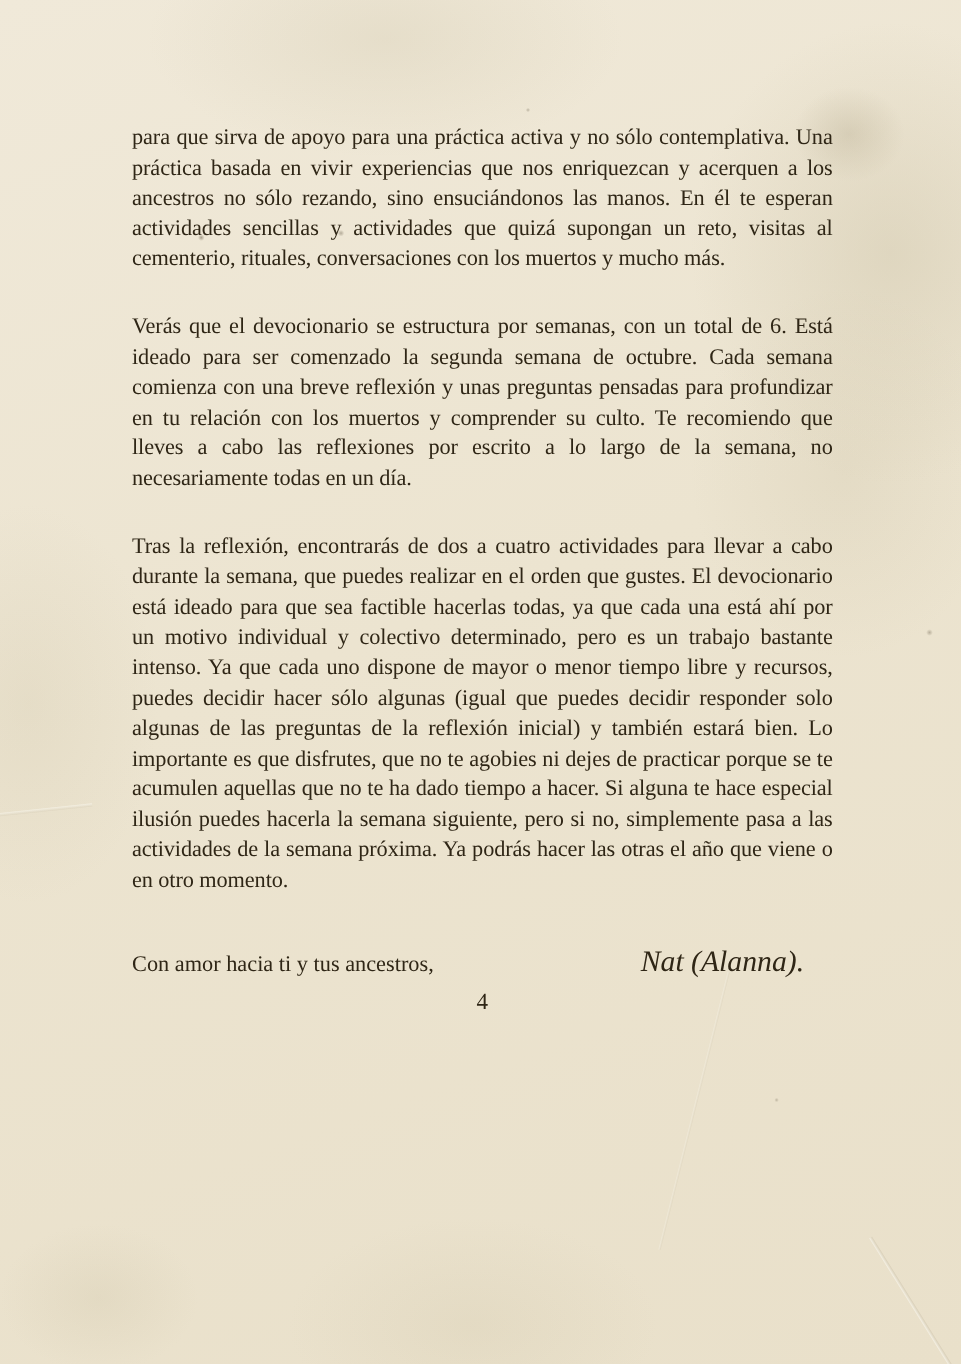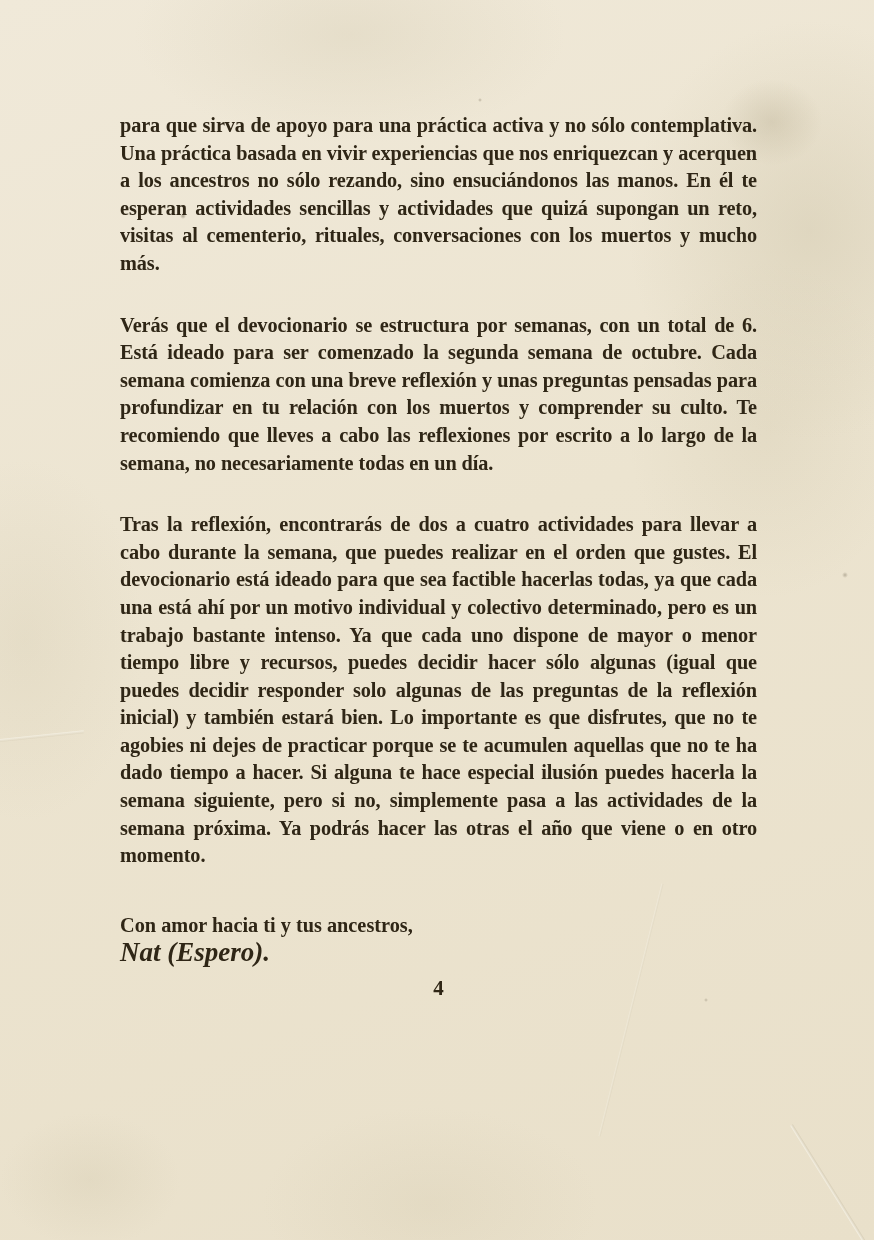--- a/index.html
+++ b/index.html
@@ -56,35 +56,33 @@
     left: -6px; top: 735px;
     width: 90px; height: 3px;
     transform: rotate(-6deg);
     background: linear-gradient(to bottom, rgba(255,255,250,0.45), rgba(185,173,145,0.20));
   }
   .content {
     position: absolute;
     left: 120px;
     top: 112px;
     width: 637px;
-    font-weight: bold;
   }
   .content p {
     margin: 0 0 34px 0;
     font-size: 20.3px;
     line-height: 27.6px;
     text-align: justify;
     letter-spacing: -0.1px;
   }
   .closing {
     display: flex;
     justify-content: space-between;
     align-items: baseline;
     margin-top: 44px;
-    flex-direction: column;
   }
   .closing-salutation {
     font-size: 20.3px;
   }
   .closing-signature {
     font-size: 27px;
     font-style: italic;
     padding-right: 26px;
   }
   .page-number {
@@ -102,19 +100,19 @@
   <div class="crease crease-mid"></div>
   <div class="crease crease-left"></div>
 
   <div class="content">
     <p>para que sirva de apoyo para una práctica activa y no sólo contemplativa. Una práctica basada en vivir experiencias que nos enriquezcan y acerquen a los ancestros no sólo rezando, sino ensuciándonos las manos. En él te esperan actividades sencillas y actividades que quizá supongan un reto, visitas al cementerio, rituales, conversaciones con los muertos y mucho más.</p>
     <p>Verás que el devocionario se estructura por semanas, con un total de 6. Está ideado para ser comenzado la segunda semana de octubre. Cada semana comienza con una breve reflexión y unas preguntas pensadas para profundizar en tu relación con los muertos y comprender su culto. Te recomiendo que lleves a cabo las reflexiones por escrito a lo largo de la semana, no necesariamente todas en un día.</p>
     <p>Tras la reflexión, encontrarás de dos a cuatro actividades para llevar a cabo durante la semana, que puedes realizar en el orden que gustes. El devocionario está ideado para que sea factible hacerlas todas, ya que cada una está ahí por un motivo individual y colectivo determinado, pero es un trabajo bastante intenso. Ya que cada uno dispone de mayor o menor tiempo libre y recursos, puedes decidir hacer sólo algunas (igual que puedes decidir responder solo algunas de las preguntas de la reflexión inicial) y también estará bien. Lo importante es que disfrutes, que no te agobies ni dejes de practicar porque se te acumulen aquellas que no te ha dado tiempo a hacer. Si alguna te hace especial ilusión puedes hacerla la semana siguiente, pero si no, simplemente pasa a las actividades de la semana próxima. Ya podrás hacer las otras el año que viene o en otro momento.</p>
 
     <div class="closing">
       <span class="closing-salutation">Con amor hacia ti y tus ancestros,</span>
-      <span class="closing-signature">Nat (Espero).</span>
+      <span class="closing-signature">Nat (Alanna).</span>
     </div>
 
     <div class="page-number">4</div>
   </div>
 
 </div>
 
 </body></html>

